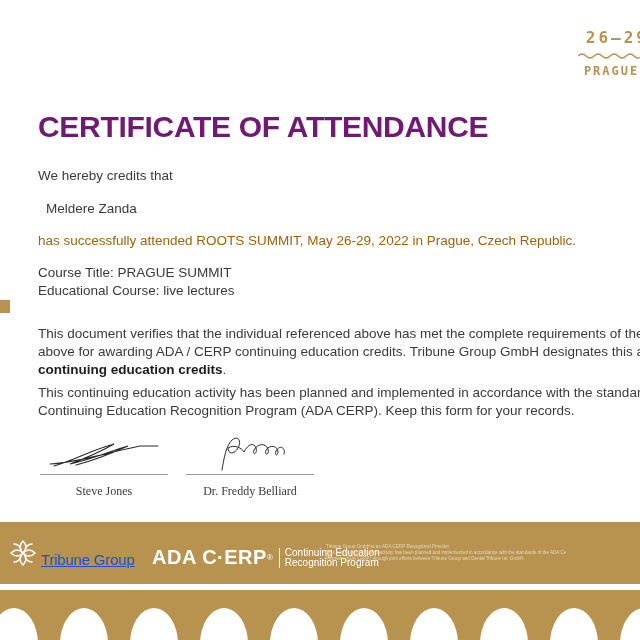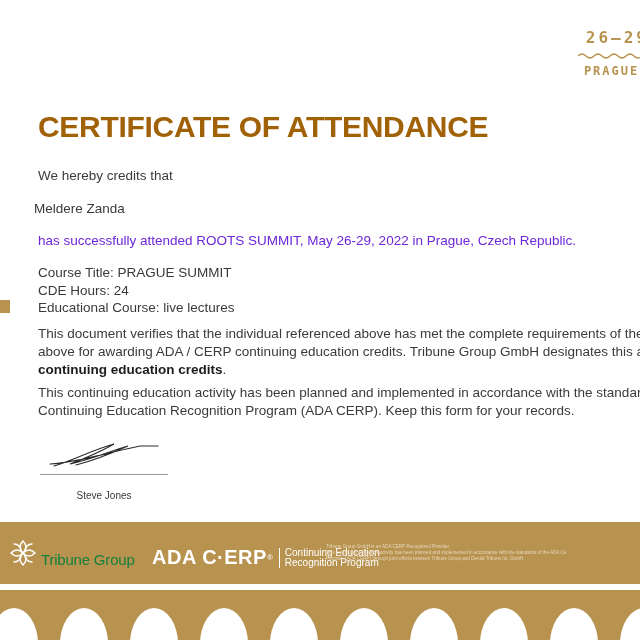--- a/index.html
+++ b/index.html
@@ -84,44 +84,44 @@
     background: #b8924f;
   }
 
   
   .title {
     position: absolute;
     left: 38px;
     top: 110px;
     font-size: 30px;
     font-weight: bold;
+    color: #701a75;
+    letter-spacing: -0.3px;
+    white-space: nowrap;
+  }
+  .certify-line {
+    position: absolute;
+    left: 38px;
+    top: 168px;
+    font-size: 13.5px;
+    color: #3a3a3a;
+  }
+  .attendee {
+    position: absolute;
+    left: 46px;
+    top: 201px;
+    font-size: 13.5px;
+    color: #3a3a3a;
+  }
+  .attended-line {
+    position: absolute;
+    left: 38px;
+    top: 233px;
+    font-size: 13.5px;
     color: #a16207;
-    letter-spacing: -0.3px;
-    white-space: nowrap;
-  }
-  .certify-line {
-    position: absolute;
-    left: 38px;
-    top: 168px;
-    font-size: 13.5px;
-    color: #3a3a3a;
-  }
-  .attendee {
-    position: absolute;
-    left: 34px;
-    top: 201px;
-    font-size: 13.5px;
-    color: #3a3a3a;
-  }
-  .attended-line {
-    position: absolute;
-    left: 38px;
-    top: 233px;
-    font-size: 13.5px;
-    color: #6d28d9;
     white-space: nowrap;
   }
   .course-block {
     position: absolute;
     left: 38px;
     top: 264px;
     font-size: 13.5px;
     color: #3a3a3a;
     line-height: 17.5px;
   }
@@ -152,47 +152,49 @@
   }
   .sig-art {
     height: 42px;
     position: relative;
   }
   .sig-rule {
     border-top: 1px solid #9a9a9a;
     margin-top: 2px;
   }
   .sig-name {
-    font-size: 10px;
-    color: #3a3a3a;
-    margin-top: 15px;
-    white-space: nowrap;
+    font-size: 12px;
+    color: #3a3a3a;
+    margin-top: 9px;
+    white-space: nowrap;
+    font-family: Liberation Serif, serif;
   }
 
   
   .footer-bar {
     position: absolute;
     left: 0;
     top: 522px;
     width: 640px;
     height: 62px;
     background: #b8924f;
   }
   .tribune-mark {
     position: absolute;
     left: 8px;
     top: 538px;
   }
   .tribune-name {
     position: absolute;
     left: 41px;
     top: 551px;
-    color: #15803d;
+    color: #1d4ed8;
     font-size: 15px;
     letter-spacing: -0.2px;
+    text-decoration: underline;
   }
   .ada-logo {
     position: absolute;
     left: 152px;
     top: 546px;
     display: flex;
     align-items: center;
     color: #ffffff;
   }
   .ada-logo .ada-main {
@@ -285,21 +287,20 @@
   <div class="title">CERTIFICATE OF ATTENDANCE</div>
 
   <div class="certify-line">We hereby credits that</div>
 
   <div class="attendee">Meldere Zanda</div>
 
   <div class="attended-line">has successfully attended ROOTS SUMMIT, May 26-29, 2022 in Prague, Czech Republic.</div>
 
   <div class="course-block">
     <div>Course Title: PRAGUE SUMMIT</div>
-    <div>CDE Hours: 24</div>
     <div>Educational Course: live lectures</div>
   </div>
 
   <div class="para para-1"><span>This document verifies that the individual referenced above has met the complete requirements of the referenced above for awarding ADA / CERP continuing education credits. Tribune Group GmbH designates this activity for </span><b>24 continuing education credits</b><span>.</span></div>
 
   <div class="para para-2">This continuing education activity has been planned and implemented in accordance with the standards of the ADA Continuing Education Recognition Program (ADA CERP). Keep this form for your records.</div>
 
   <div class="signatures">
 
     <div class="sig-cell">
@@ -307,20 +308,32 @@
         <svg width="128" height="42" viewBox="0 0 128 42">
           <path d="M14 36 C 34 30, 52 20, 74 14 C 60 22, 46 28, 30 34 C 50 30, 68 22, 88 16
                    C 70 24, 52 31, 36 35 M 10 34 C 40 32, 70 22, 100 16 L 118 16" fill="none" stroke="#2b2b2b" stroke-width="1.1" stroke-linecap="round"></path>
         </svg>
       </div>
       <div class="sig-rule"></div>
       <div class="sig-name">Steve Jones</div>
     </div>
 
 
+    <div class="sig-cell">
+      <div class="sig-art">
+        <svg width="128" height="42" viewBox="0 0 128 42">
+          <path d="M36 40 C 38 28, 40 16, 46 10 C 52 5, 56 11, 52 18 C 48 25, 42 24, 42 18
+                   C 48 14, 56 18, 58 22 C 62 14, 68 12, 70 18 C 72 24, 66 26, 68 20
+                   C 72 13, 80 13, 82 19 C 84 25, 78 26, 80 20 C 84 14, 92 16, 92 22
+                   C 92 26, 88 26, 90 21 C 94 14, 100 18, 98 24" fill="none" stroke="#2b2b2b" stroke-width="1" stroke-linecap="round"></path>
+        </svg>
+      </div>
+      <div class="sig-rule"></div>
+      <div class="sig-name">Dr. Freddy Belliard</div>
+    </div>
   </div>
 
   <div class="footer-bar"></div>
 
   <div class="tribune-mark">
     <svg width="30" height="30" viewBox="0 0 30 30">
       <g fill="none" stroke="#ffffff" stroke-width="1.5" stroke-linecap="round">
         <path d="M15 3 C 11 7, 11 11, 15 15 C 19 11, 19 7, 15 3 Z"></path>
         <path d="M15 27 C 11 23, 11 19, 15 15 C 19 19, 19 23, 15 27 Z"></path>
         <path d="M3 15 C 7 11, 11 11, 15 15 C 11 19, 7 19, 3 15 Z"></path>

